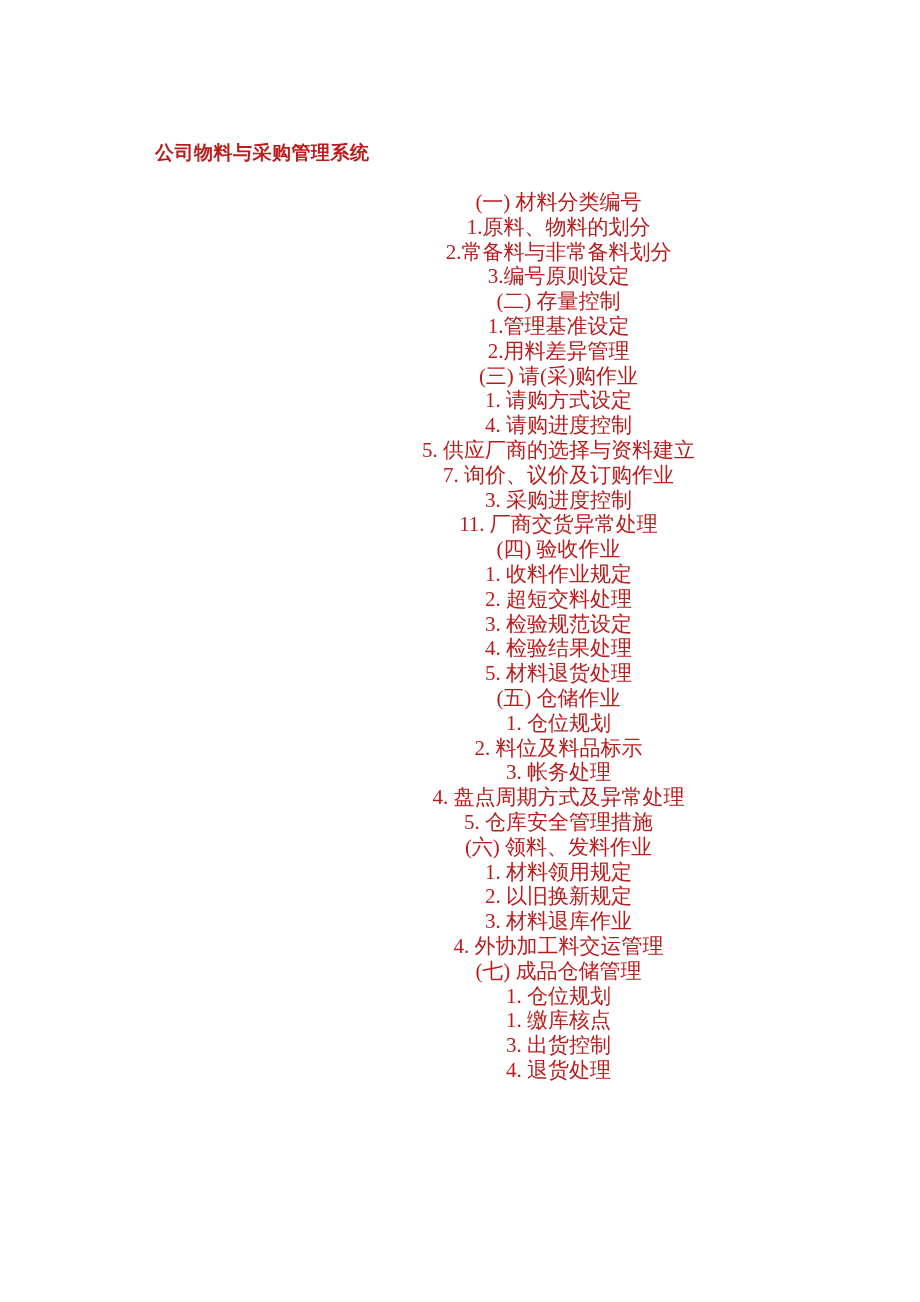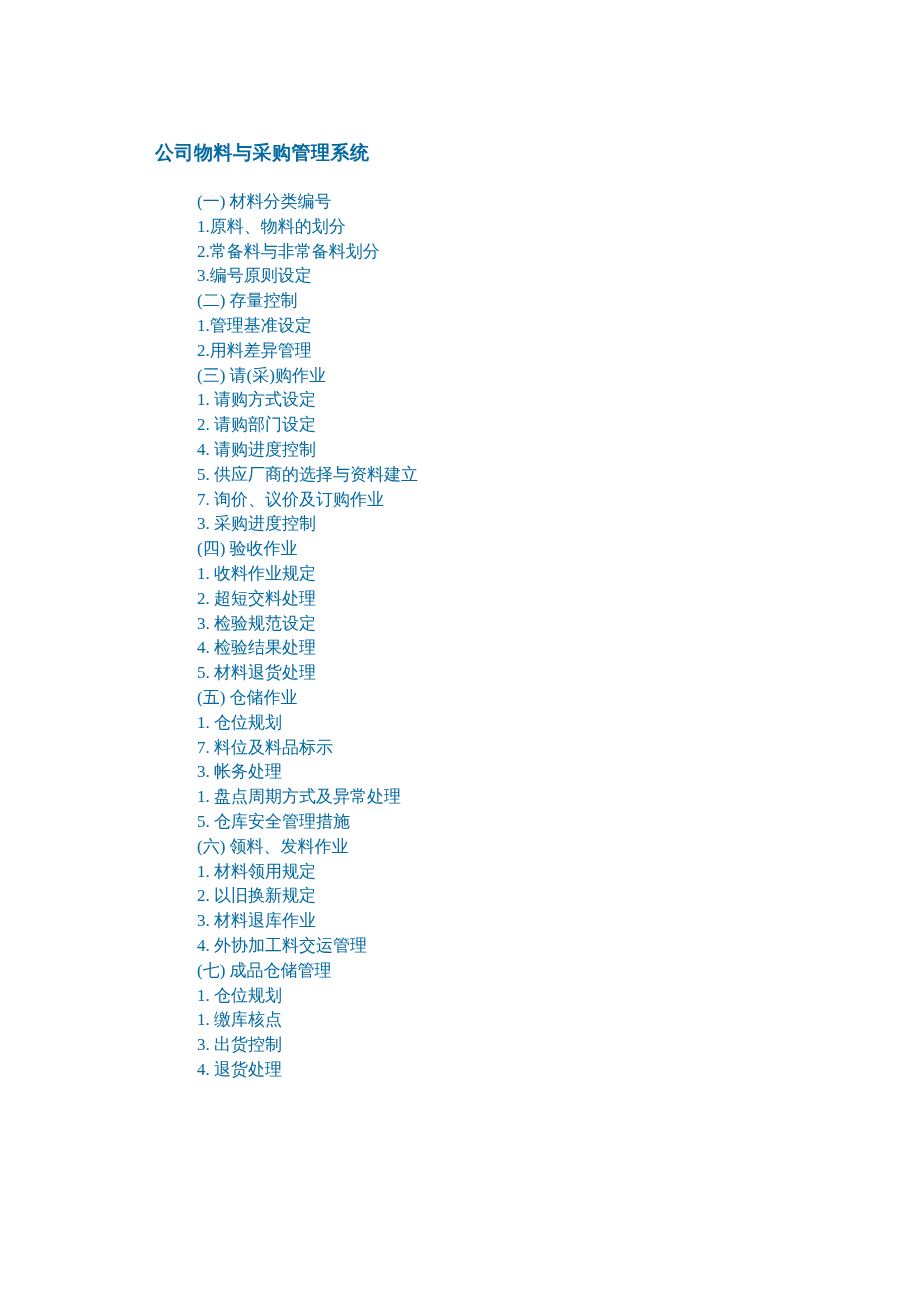--- a/index.html
+++ b/index.html
@@ -5,68 +5,69 @@
     body {
       margin: 0;
       padding: 0;
       background: #ffffff;
       font-family: "SimSun", "宋体", serif;
       width: 920px;
       height: 1302px;
     }
     .page {
       padding: 140px 0 0 155px;
-      color: #0369a1;
+      color: #b91c1c;
     }
     .title {
       font-weight: bold;
       font-size: 19px;
       margin-bottom: 24px;
       letter-spacing: 0.5px;
     }
     .content {
-      font-size: 17px;
+      font-size: 21px;
       line-height: 24.8px;
       padding-left: 42px;
+      text-align: center;
     }
     .line {
       white-space: pre;
     }
   </style>
 </head>
 <body>
 
 <div class="page">
   <div class="title">公司物料与采购管理系统</div>
   <div class="content">
     <div class="line">(一) 材料分类编号</div>
     <div class="line">1.原料、物料的划分</div>
     <div class="line">2.常备料与非常备料划分</div>
     <div class="line">3.编号原则设定</div>
     <div class="line">(二) 存量控制</div>
     <div class="line">1.管理基准设定</div>
     <div class="line">2.用料差异管理</div>
     <div class="line">(三) 请(采)购作业</div>
     <div class="line">1. 请购方式设定</div>
-    <div class="line">2. 请购部门设定</div>
     <div class="line">4. 请购进度控制</div>
     <div class="line">5. 供应厂商的选择与资料建立</div>
     <div class="line">7. 询价、议价及订购作业</div>
     <div class="line">3. 采购进度控制</div>
+    <div class="line">11. 厂商交货异常处理</div>
     <div class="line">(四) 验收作业</div>
     <div class="line">1. 收料作业规定</div>
     <div class="line">2. 超短交料处理</div>
     <div class="line">3. 检验规范设定</div>
     <div class="line">4. 检验结果处理</div>
     <div class="line">5. 材料退货处理</div>
     <div class="line">(五) 仓储作业</div>
     <div class="line">1. 仓位规划</div>
-    <div class="line">7. 料位及料品标示</div>
+    <div class="line">2. 料位及料品标示</div>
     <div class="line">3. 帐务处理</div>
-    <div class="line">1. 盘点周期方式及异常处理</div>
+    <div class="line">4. 盘点周期方式及异常处理</div>
     <div class="line">5. 仓库安全管理措施</div>
     <div class="line">(六) 领料、发料作业</div>
     <div class="line">1. 材料领用规定</div>
     <div class="line">2. 以旧换新规定</div>
     <div class="line">3. 材料退库作业</div>
     <div class="line">4. 外协加工料交运管理</div>
     <div class="line">(七) 成品仓储管理</div>
     <div class="line">1. 仓位规划</div>
     <div class="line">1. 缴库核点</div>
     <div class="line">3. 出货控制</div>

